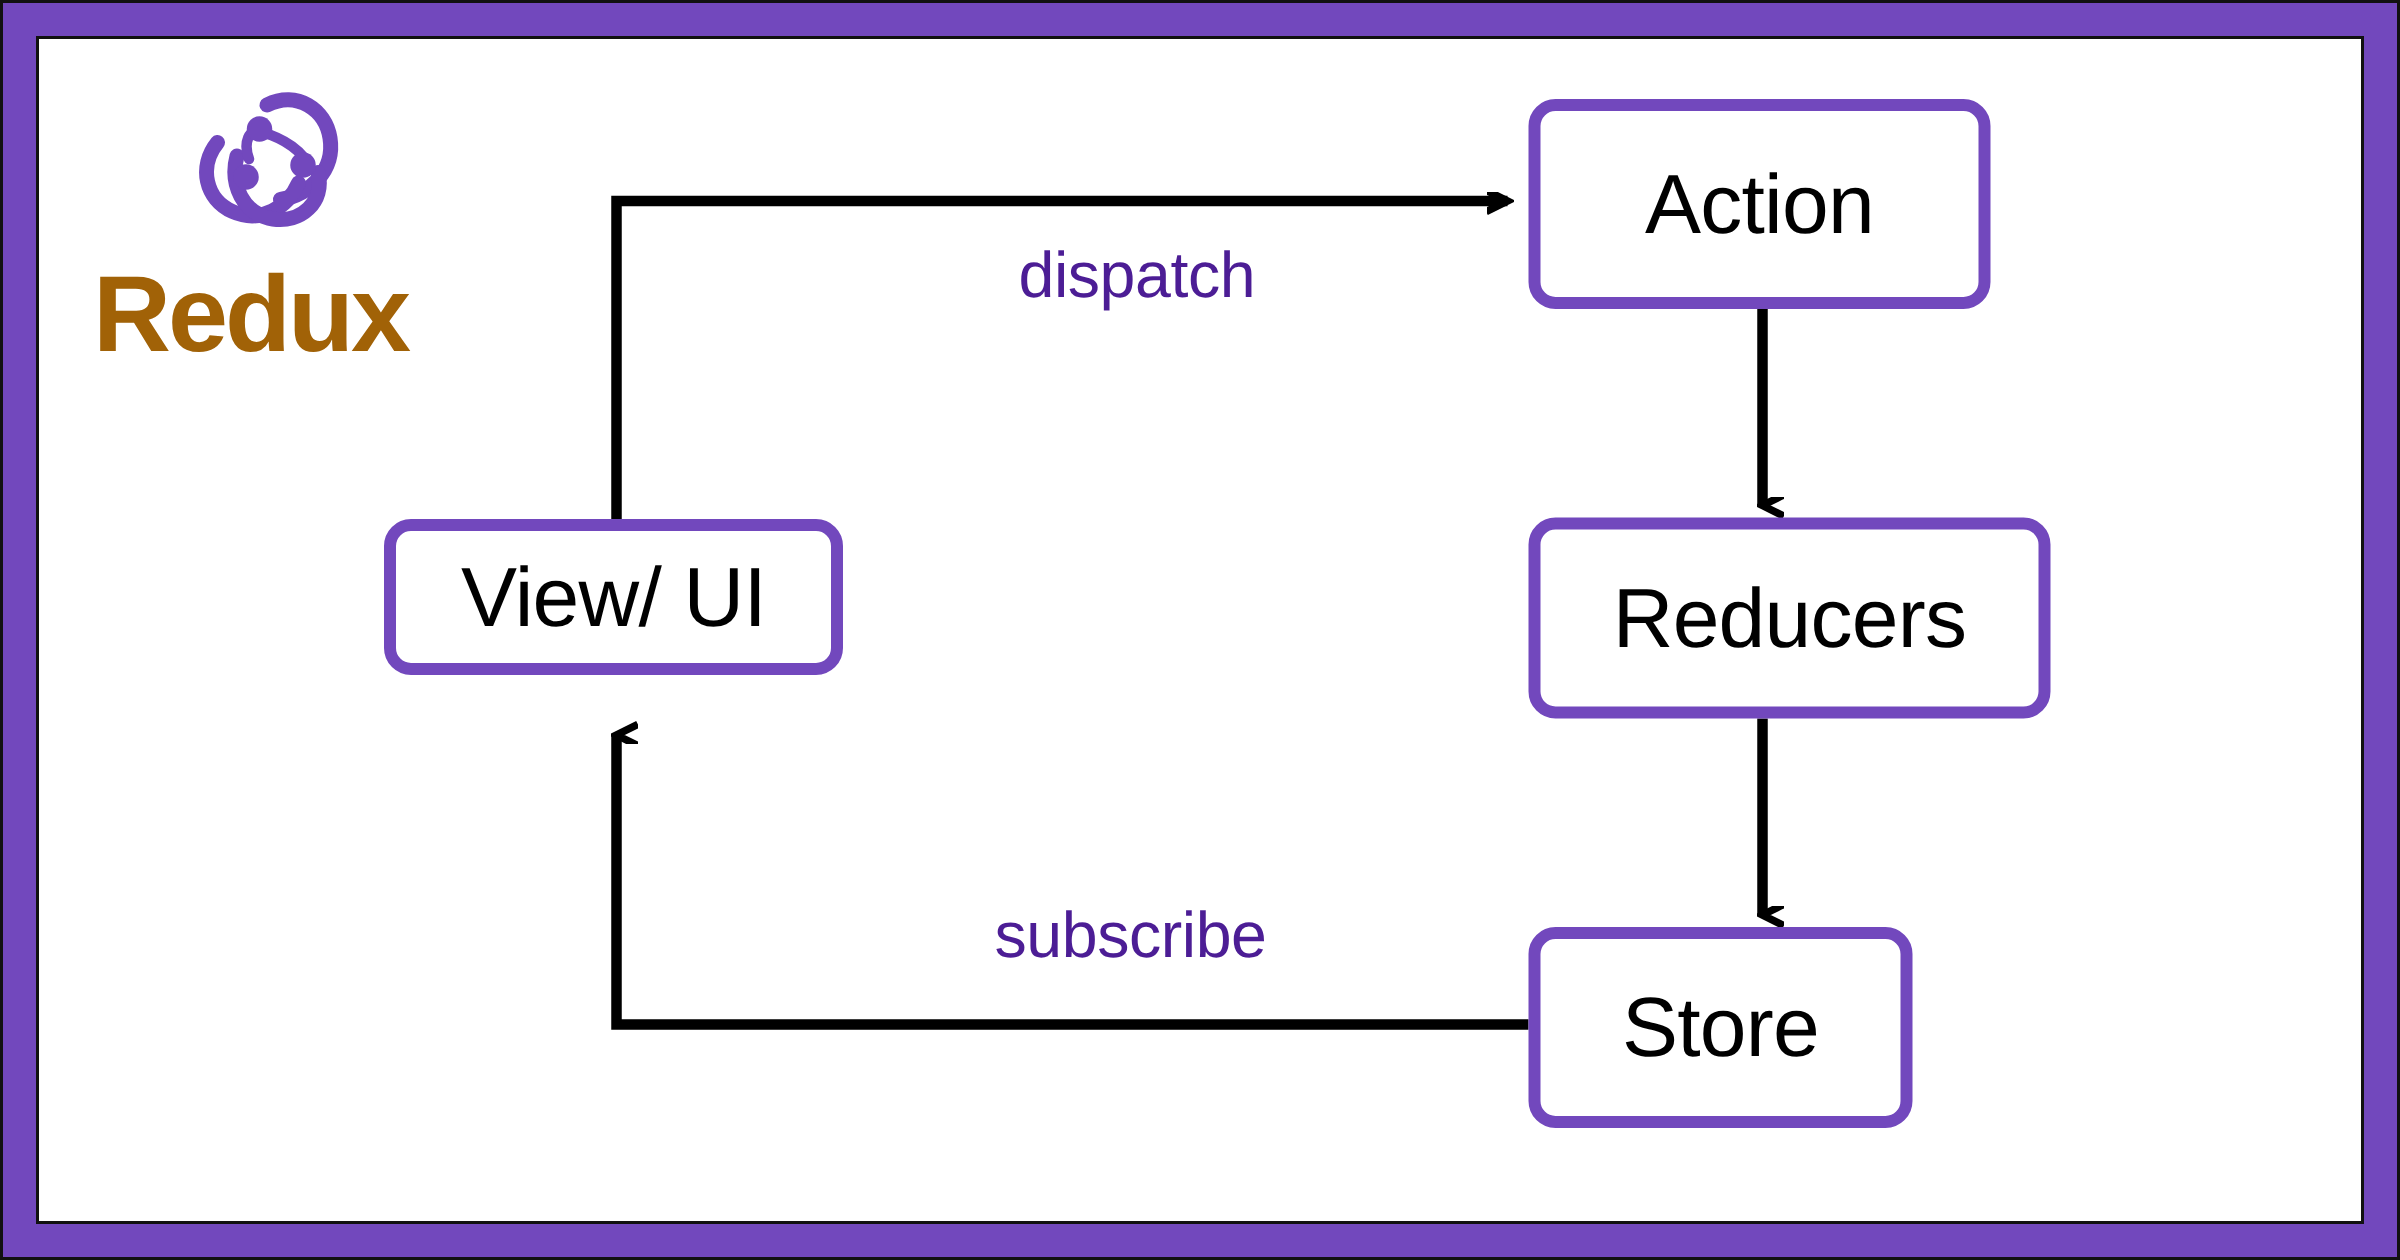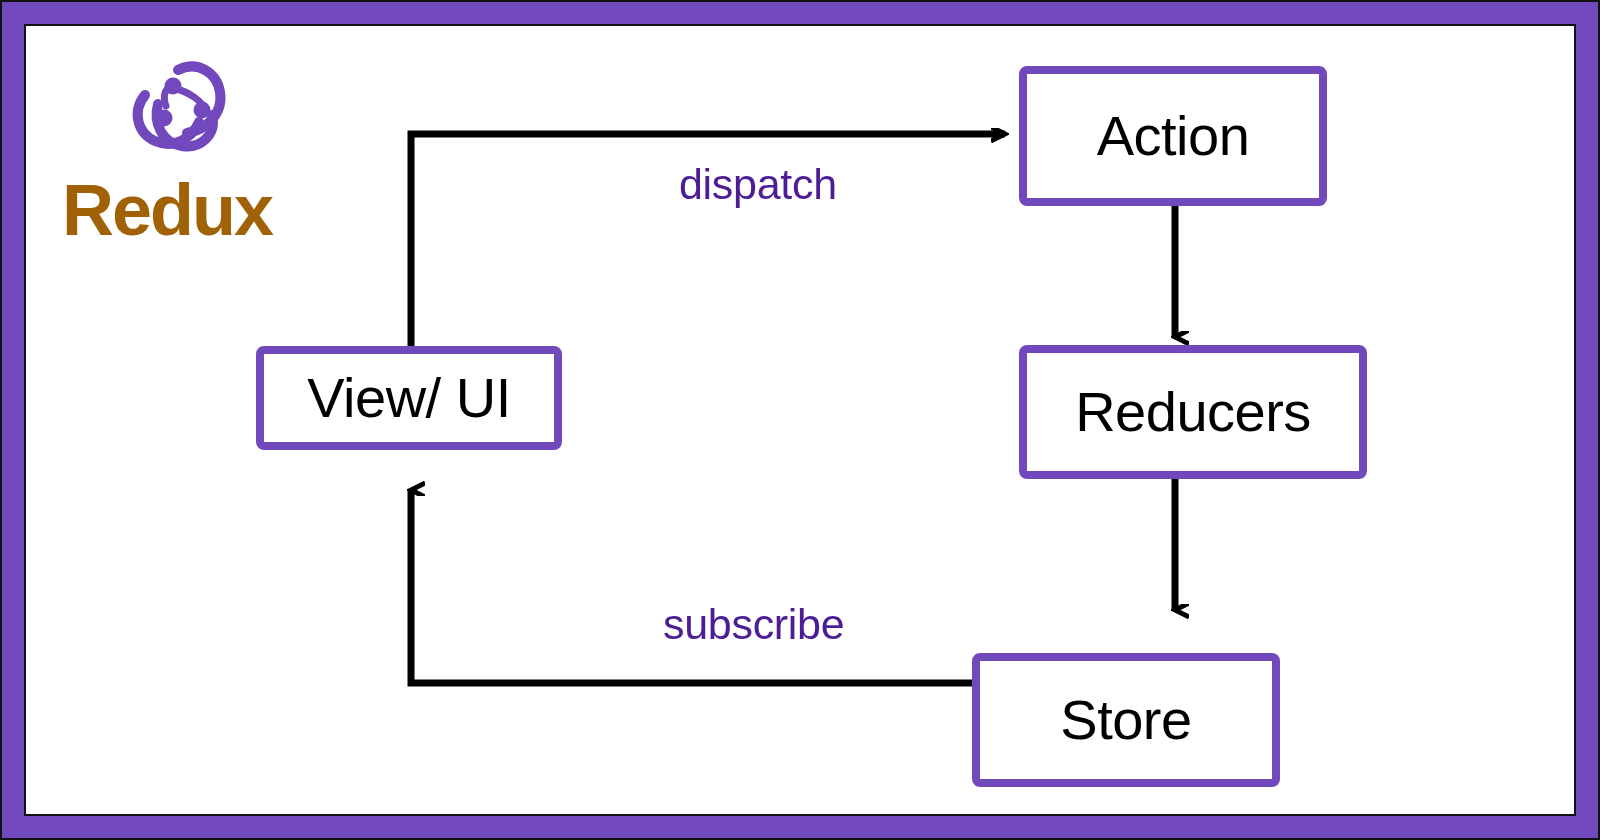--- a/index.html
+++ b/index.html
@@ -50,38 +50,38 @@
     width: 1600px;
     height: 840px;
   }
 
   
   .node {
     position: absolute;
     box-sizing: border-box;
     background: #ffffff;
     border: 8px solid #7248bd;
-    border-radius: 8px;
+    border-radius: 18px;
     display: flex;
     align-items: center;
     justify-content: center;
   }
   .node-label {
     font-family: "Liberation Sans", sans-serif;
     font-size: 56px;
     font-weight: 400;
     color: #000000;
     letter-spacing: -0.5px;
     white-space: nowrap;
     line-height: 1;
   }
 
   #node-action   { left: 1019px; top: 66px;  width: 308px; height: 140px; }
   #node-reducers { left: 1019px; top: 345px; width: 348px; height: 134px; }
-  #node-store    { left: 972px; top: 618px; width: 308px; height: 134px; margin-top: 35px; }
+  #node-store    { left: 1019px; top: 618px; width: 256px; height: 134px; }
   #node-view     { left: 256px;  top: 346px; width: 306px; height: 104px; }
 
   
   .edge-label {
     position: absolute;
     font-family: "Liberation Sans", sans-serif;
     font-size: 43px;
     font-weight: 400;
     color: #4c1d95;
     white-space: nowrap;

